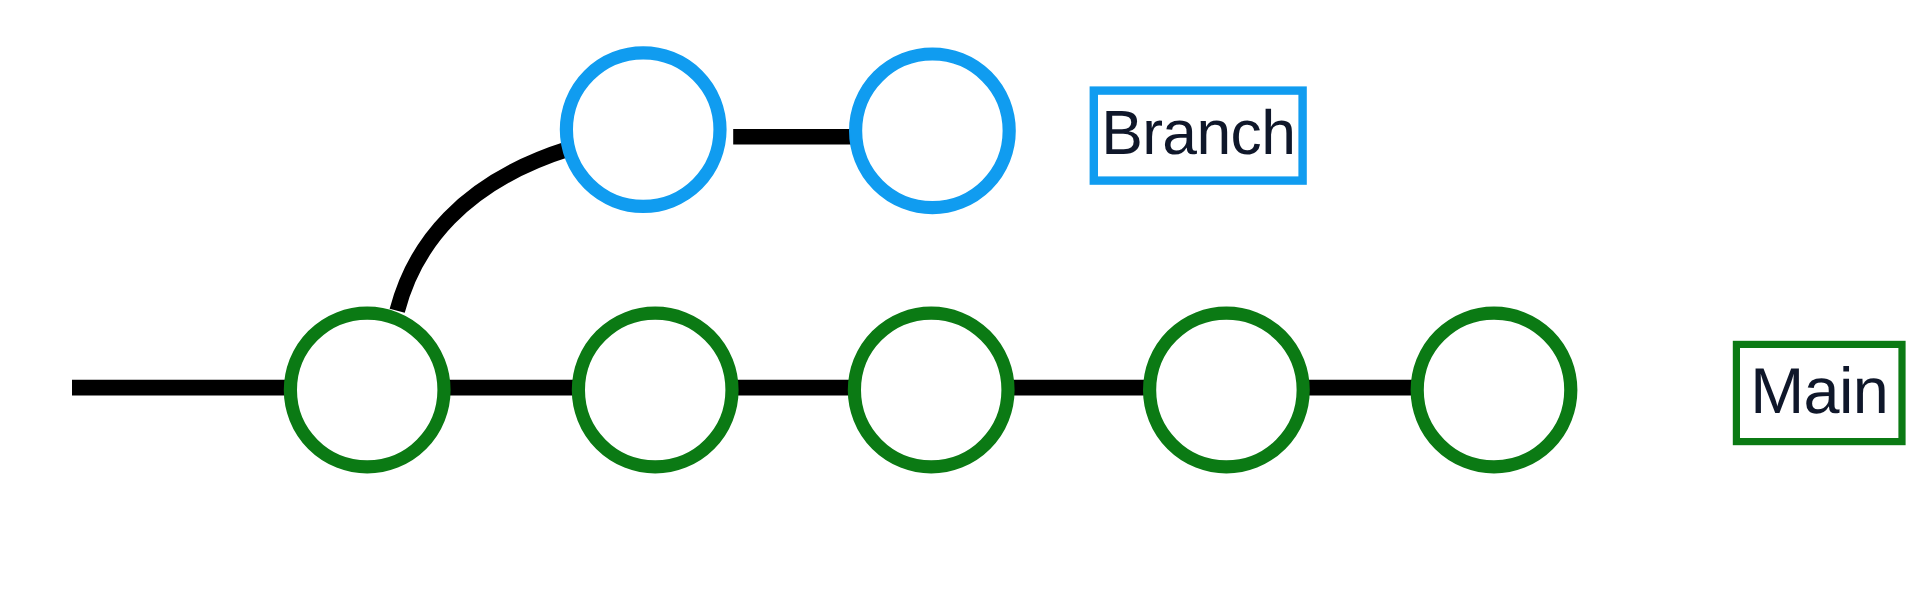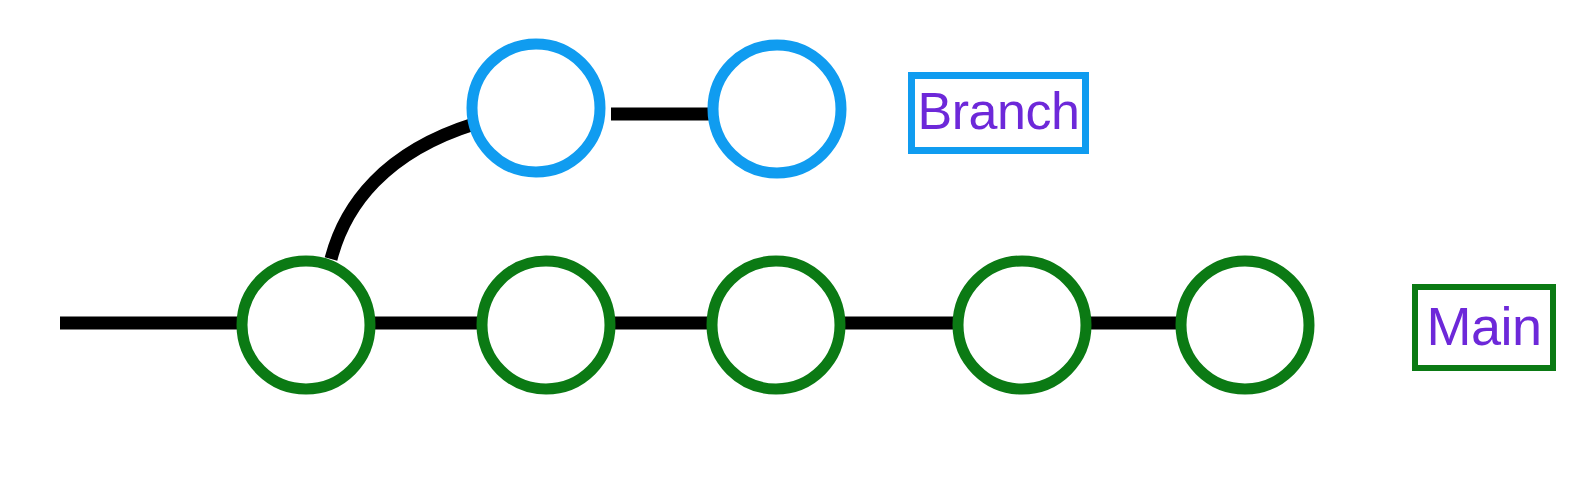--- a/index.html
+++ b/index.html
@@ -31,21 +31,21 @@
   .legend-box {
     position: absolute;
     box-sizing: border-box;
     background: #ffffff;
     display: flex;
     align-items: center;
     justify-content: center;
     line-height: 1;
   }
   .legend-label {
-    color: #6d28d9;
+    color: #0f172a;
     font-family: "Liberation Sans", sans-serif;
     font-weight: 400;
     white-space: nowrap;
     letter-spacing: -0.5px;
   }
   #branch-legend {
     left: 908px;
     top: 72px;
     width: 181px;
     height: 82px;
@@ -102,17 +102,17 @@
     <g>
       <circle cx="536" cy="108" r="64" fill="#ffffff" stroke="#109cf0" stroke-width="11"></circle>
       <circle cx="777" cy="109" r="64" fill="#ffffff" stroke="#109cf0" stroke-width="11"></circle>
     </g>
   </svg>
 
   <div id="branch-legend" class="legend-box" style="left: 908px; top: 72px; width: 181px; height: 82px; border-color: rgb(16, 156, 240);">
     <span class="legend-label">Branch</span>
   </div>
 
-  <div id="main-legend" class="legend-box" style="left: 1412px; top: 284px; width: 144px; height: 87px; border-color: rgb(11, 122, 20);">
+  <div id="main-legend" class="legend-box" style="left: 1444px; top: 284px; width: 144px; height: 87px; border-color: rgb(11, 122, 20);">
     <span class="legend-label">Main</span>
   </div>
 
 </div>
 
 </body></html>

